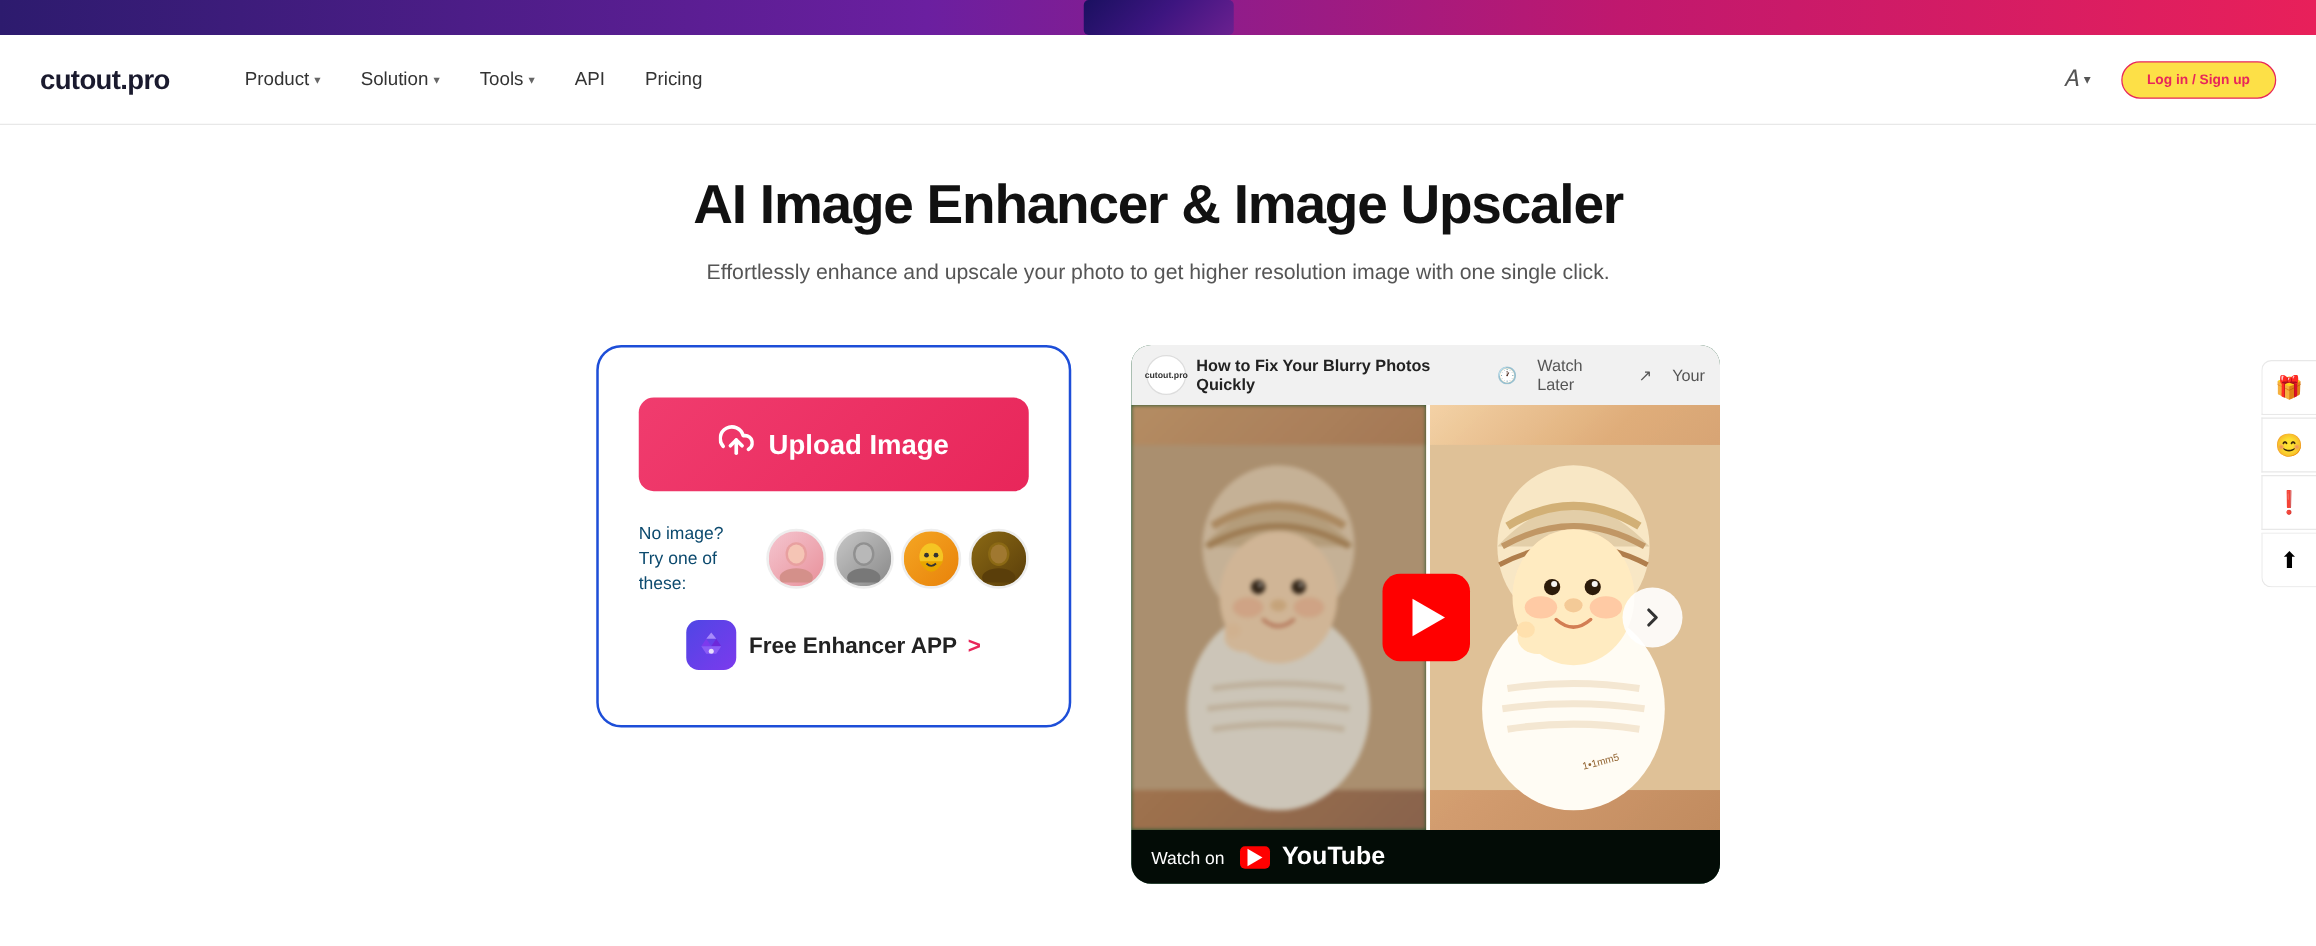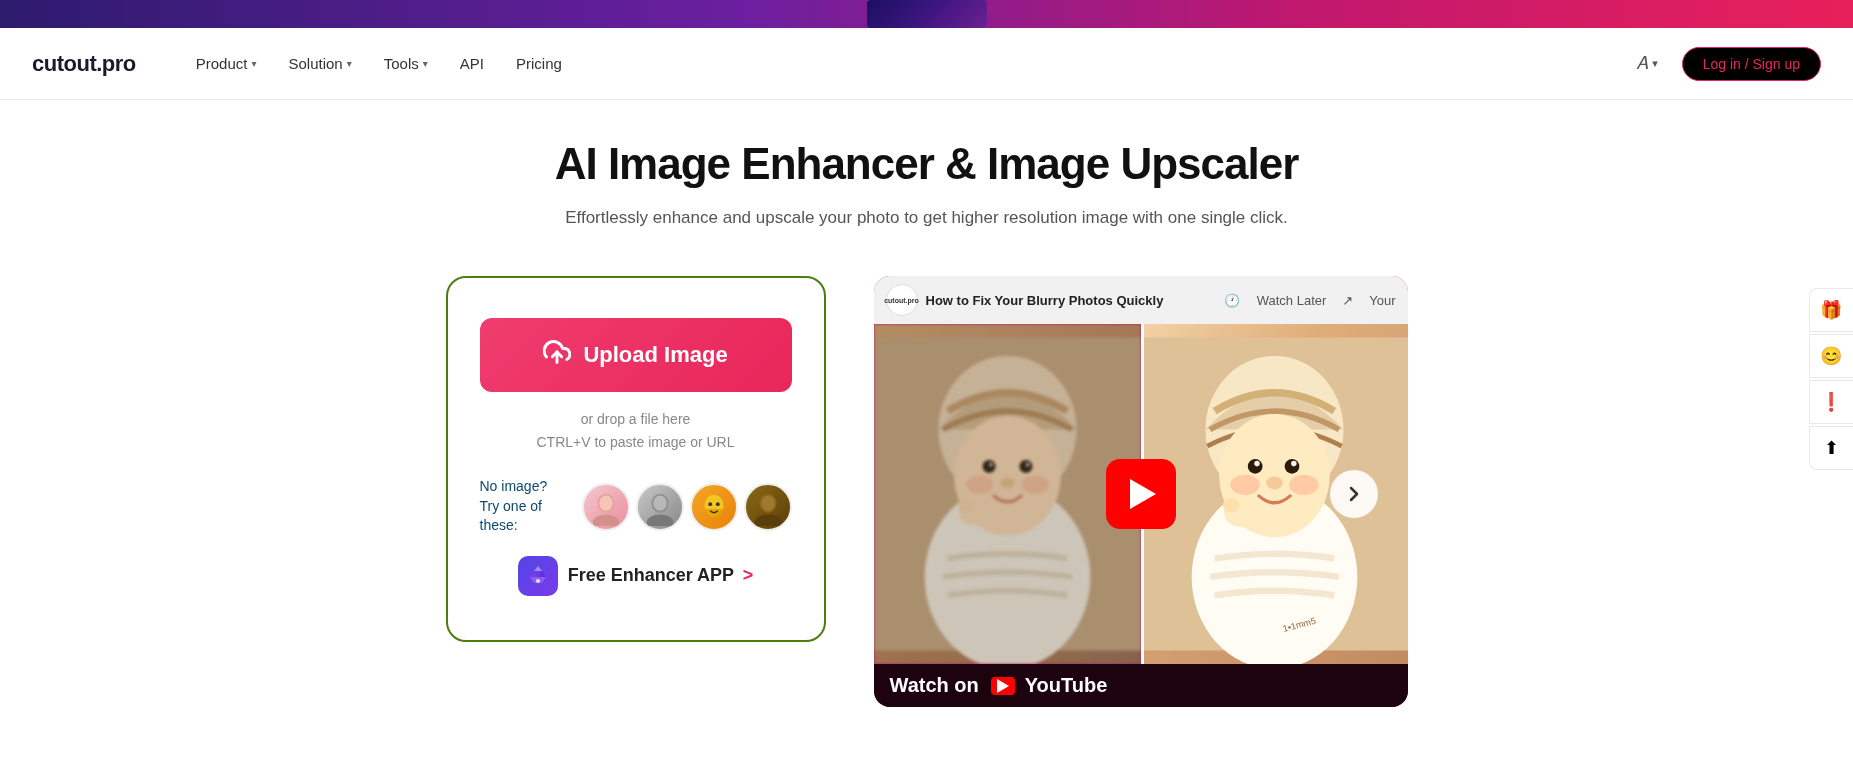--- a/index.html
+++ b/index.html
@@ -83,24 +83,24 @@
       color: #555;
       cursor: pointer;
       padding: 4px 8px;
       border-radius: 6px;
     }
     .login-btn {
       padding: 8px 20px;
       border: 1.5px solid #e8265a;
       border-radius: 20px;
       color: #e8265a;
-      font-size: 14px;
-      font-weight: 400;
-      cursor: pointer;
-      background: #000000;
+      font-size: 11px;
+      font-weight: 700;
+      cursor: pointer;
+      background: #fde047;
       white-space: nowrap;
     }
 
     
     .main {
       max-width: 1400px;
       margin: 0 auto;
       padding: 40px 32px 40px;
     }
 
@@ -123,21 +123,21 @@
     .content-area {
       display: flex;
       gap: 48px;
       align-items: flex-start;
       justify-content: center;
     }
 
     
     .upload-card {
       background: #fff;
-      border: 2px solid #4d7c0f;
+      border: 2px solid #1d4ed8;
       border-radius: 20px;
       padding: 40px 32px;
       width: 380px;
       flex-shrink: 0;
       display: flex;
       flex-direction: column;
       align-items: center;
       gap: 16px;
     }
     .upload-btn {
@@ -220,25 +220,25 @@
       font-weight: 600;
       color: #222;
     }
     .free-app-text .arrow {
       color: #e8265a;
       margin-left: 4px;
     }
 
     
     .video-card {
-      width: 534px;
+      width: 471px;
       flex-shrink: 0;
       border-radius: 16px;
       overflow: hidden;
-      background: #be185d;
+      background: #14532d;
       position: relative;
     }
     .video-header {
       background: #f1f1f1;
       padding: 8px 12px;
       display: flex;
       align-items: center;
       gap: 10px;
     }
     .yt-logo-area {
@@ -353,22 +353,22 @@
     }
     .video-footer {
       background: rgba(0,0,0,0.85);
       padding: 10px 16px;
       display: flex;
       align-items: center;
       gap: 12px;
     }
     .watch-on-text {
       color: #fff;
-      font-size: 20px;
-      font-weight: 700;
+      font-size: 14px;
+      font-weight: 400;
     }
     .yt-icon {
       display: flex;
       align-items: center;
       gap: 4px;
     }
     .yt-play-icon {
       background: #ff0000;
       border-radius: 4px;
       padding: 2px 6px;
@@ -468,24 +468,20 @@
       <button class="upload-btn">
         <span class="upload-icon">
           <svg width="28" height="28" viewBox="0 0 24 24" fill="none" stroke="white" stroke-width="2.5" stroke-linecap="round" stroke-linejoin="round">
             <polyline points="16 16 12 12 8 16"></polyline>
             <line x1="12" y1="12" x2="12" y2="21"></line>
             <path d="M20.39 18.39A5 5 0 0 0 18 9h-1.26A8 8 0 1 0 3 16.3"></path>
           </svg>
         </span>
         <span>Upload Image</span>
       </button>
-      <div class="upload-hint">
-        <div>or drop a file here</div>
-        <div>CTRL+V to paste image or URL</div>
-      </div>
 
       <div class="sample-section">
         <div class="sample-label">
           <div>No image?</div>
           <div>Try one of these:</div>
         </div>
         <div class="sample-images">
           <div class="sample-img sample-img-1">
             <svg width="38" height="38" viewBox="0 0 40 40" fill="none">
               <ellipse cx="20" cy="16" rx="9" ry="10" fill="#e8a0a0"></ellipse>

